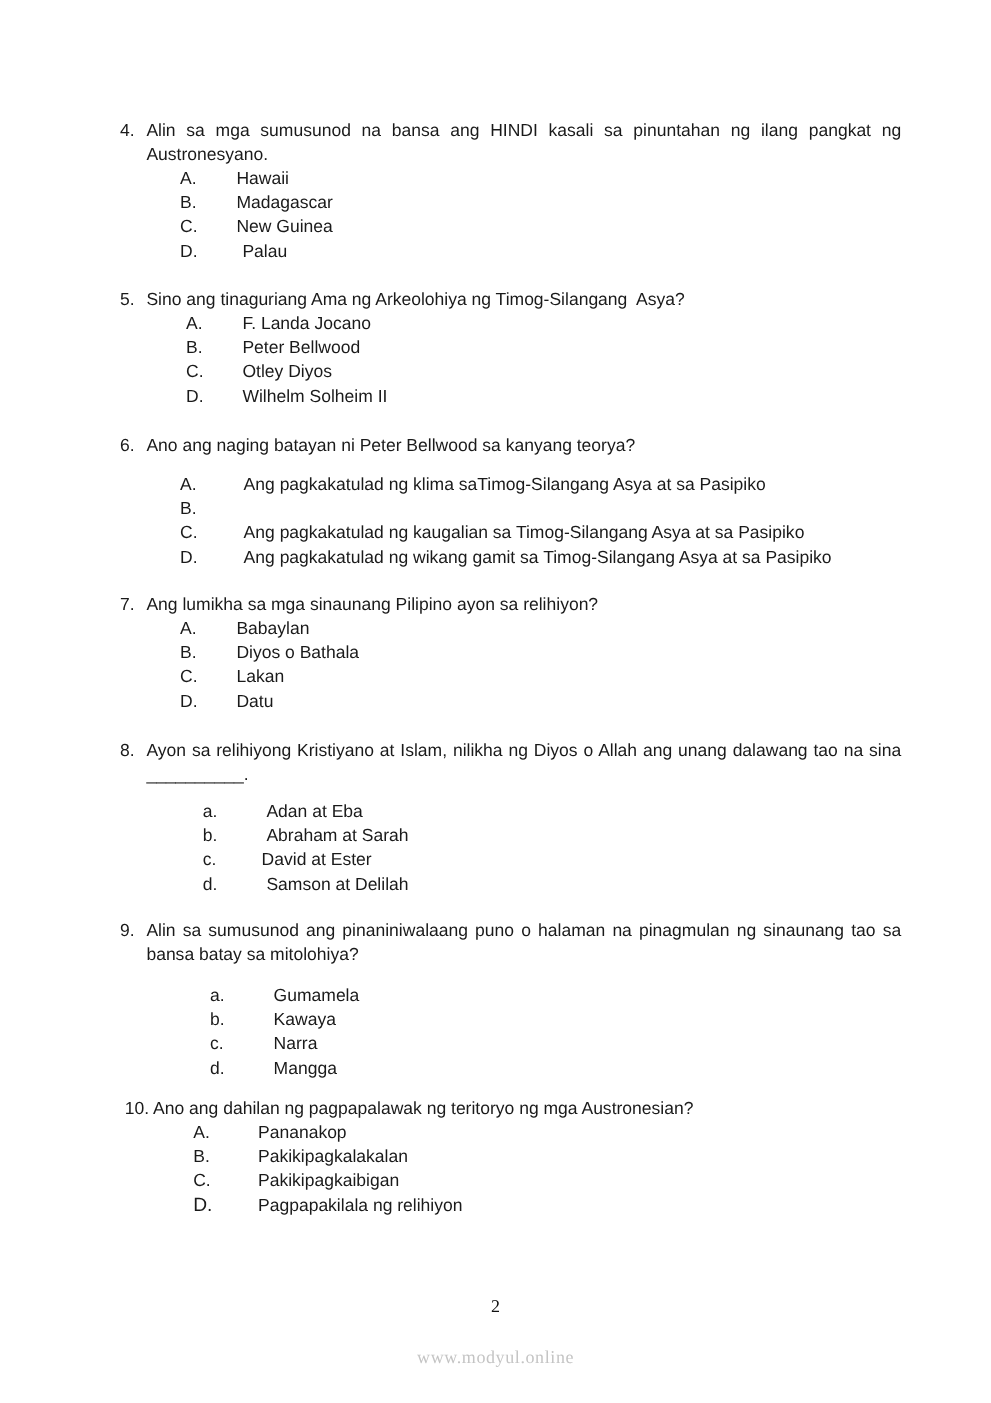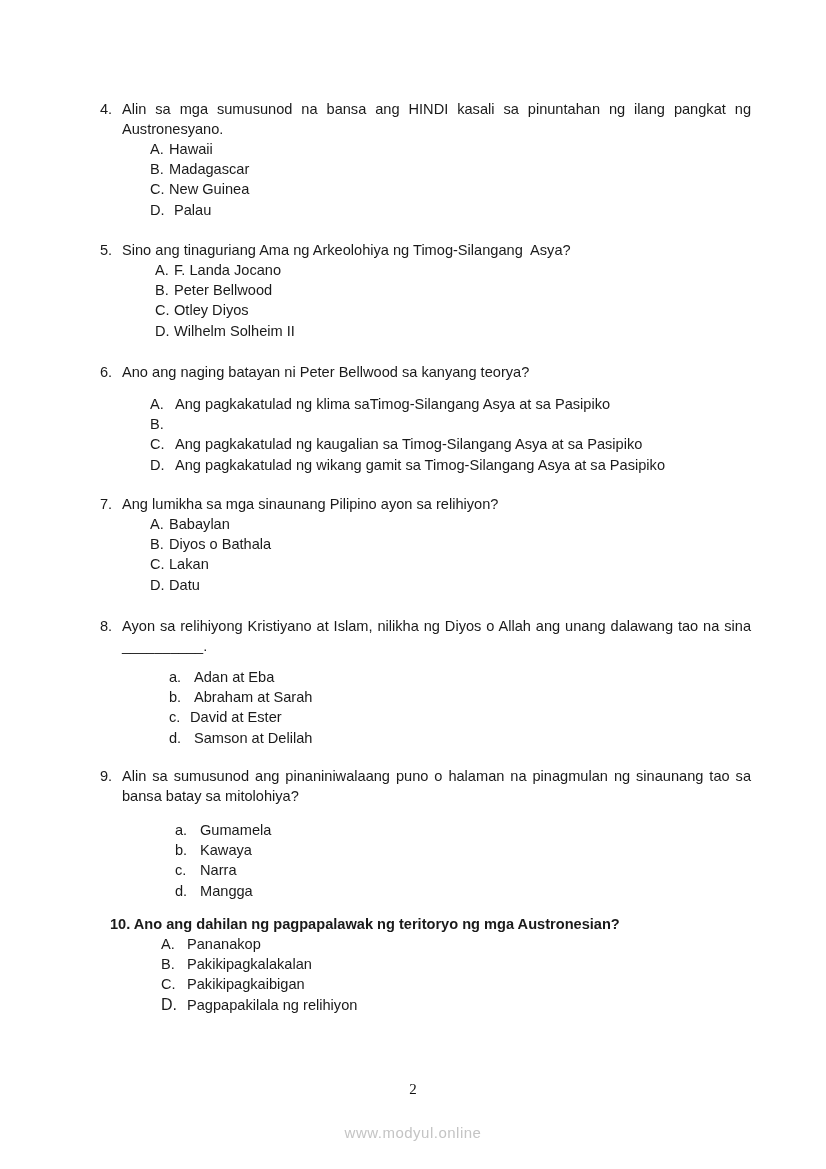--- a/index.html
+++ b/index.html
@@ -2,28 +2,28 @@
 <html><head>
 <meta charset="utf-8">
 <style>
   html, body { margin: 0; padding: 0; background: #ffffff; }
   body { width: 826px; height: 1169px; position: relative; overflow: hidden;
          font-family: "Liberation Sans", sans-serif; color: #1a1a1a; font-size: 14.6px; }
   .q { position: absolute; left: 100px; width: 651px; }
   .qline { position: relative; line-height: 20px; }
   .qnum { position: absolute; left: 0; top: 0; }
   .qtext { margin-left: 22px; text-align: justify; line-height: 20px; }
-  .q10 .qtext { margin-left: 10px; font-weight: bold; }
+  .q10 .qtext { margin-left: 4px; }
   .opt { position: relative; line-height: 20.2px; height: 20.2px; white-space: nowrap; }
   .opt .l { position: absolute; }
-  .opt .t { position: absolute; }
+  .opt .t { position: absolute; margin-left: 28px; }
   .pagenum { position: absolute; top: 1081px; left: 0; width: 826px; text-align: center;
              font-family: "Liberation Serif", serif; font-size: 15px; color: #111; }
   .watermark { position: absolute; top: 1124px; left: 0; width: 826px; text-align: center;
-               font-family: Liberation Sans, sans-serif; font-size: 15px; color: #c4c4c4; letter-spacing: 0.5px; }
+               font-family: Liberation Serif, serif; font-size: 15px; color: #c4c4c4; letter-spacing: 0.5px; }
 </style>
 </head>
 <body>
 
 <div class="q" style="top:99px;">
   <div class="qline">
     <span class="qnum">4.</span>
     <div class="qtext">Alin sa mga sumusunod na bansa ang HINDI kasali sa pinuntahan ng ilang pangkat ng Austronesyano.</div>
   </div>
   <div class="opt">

